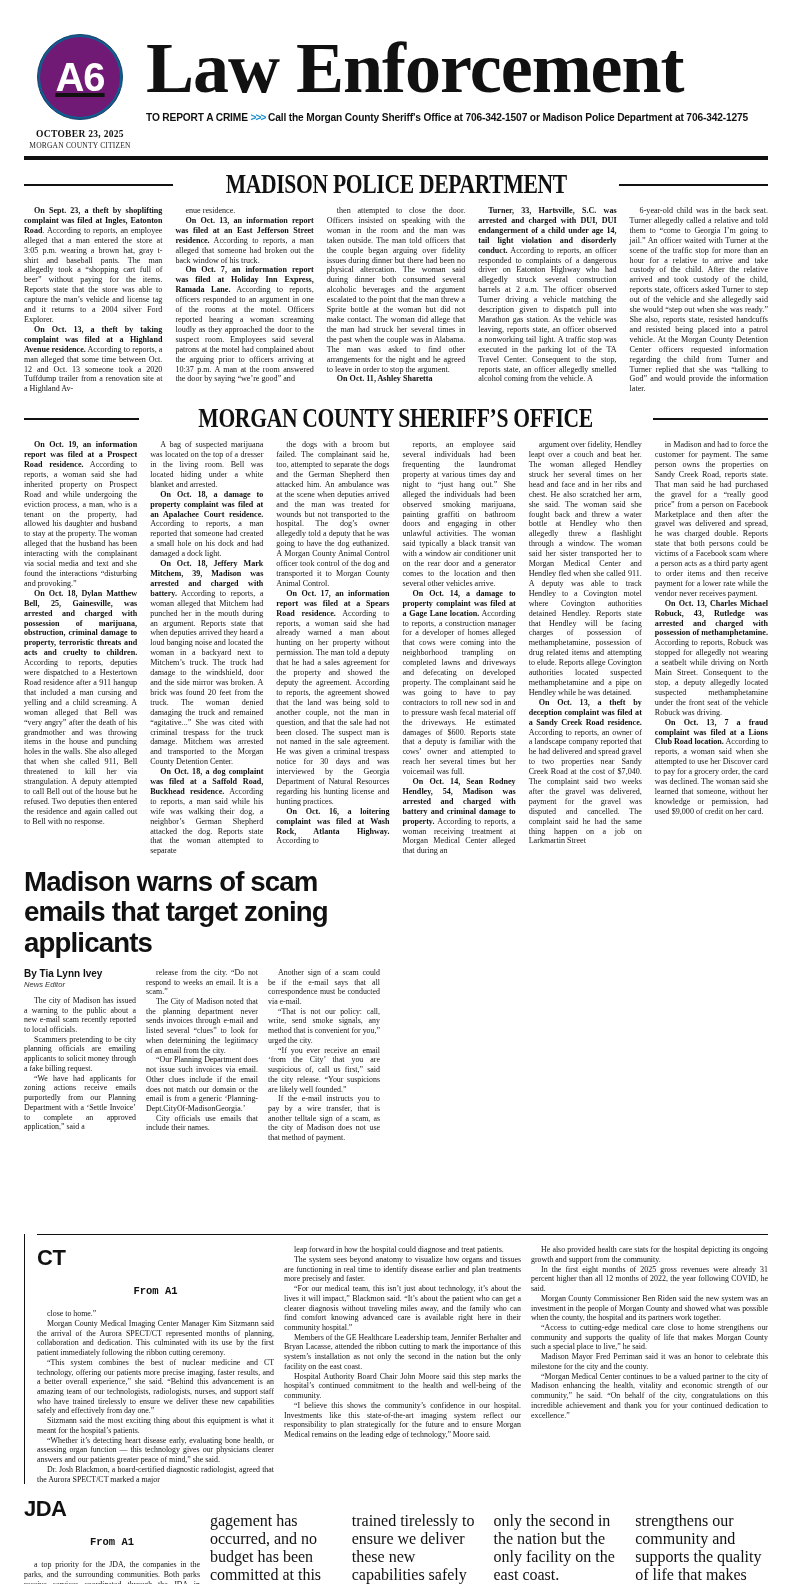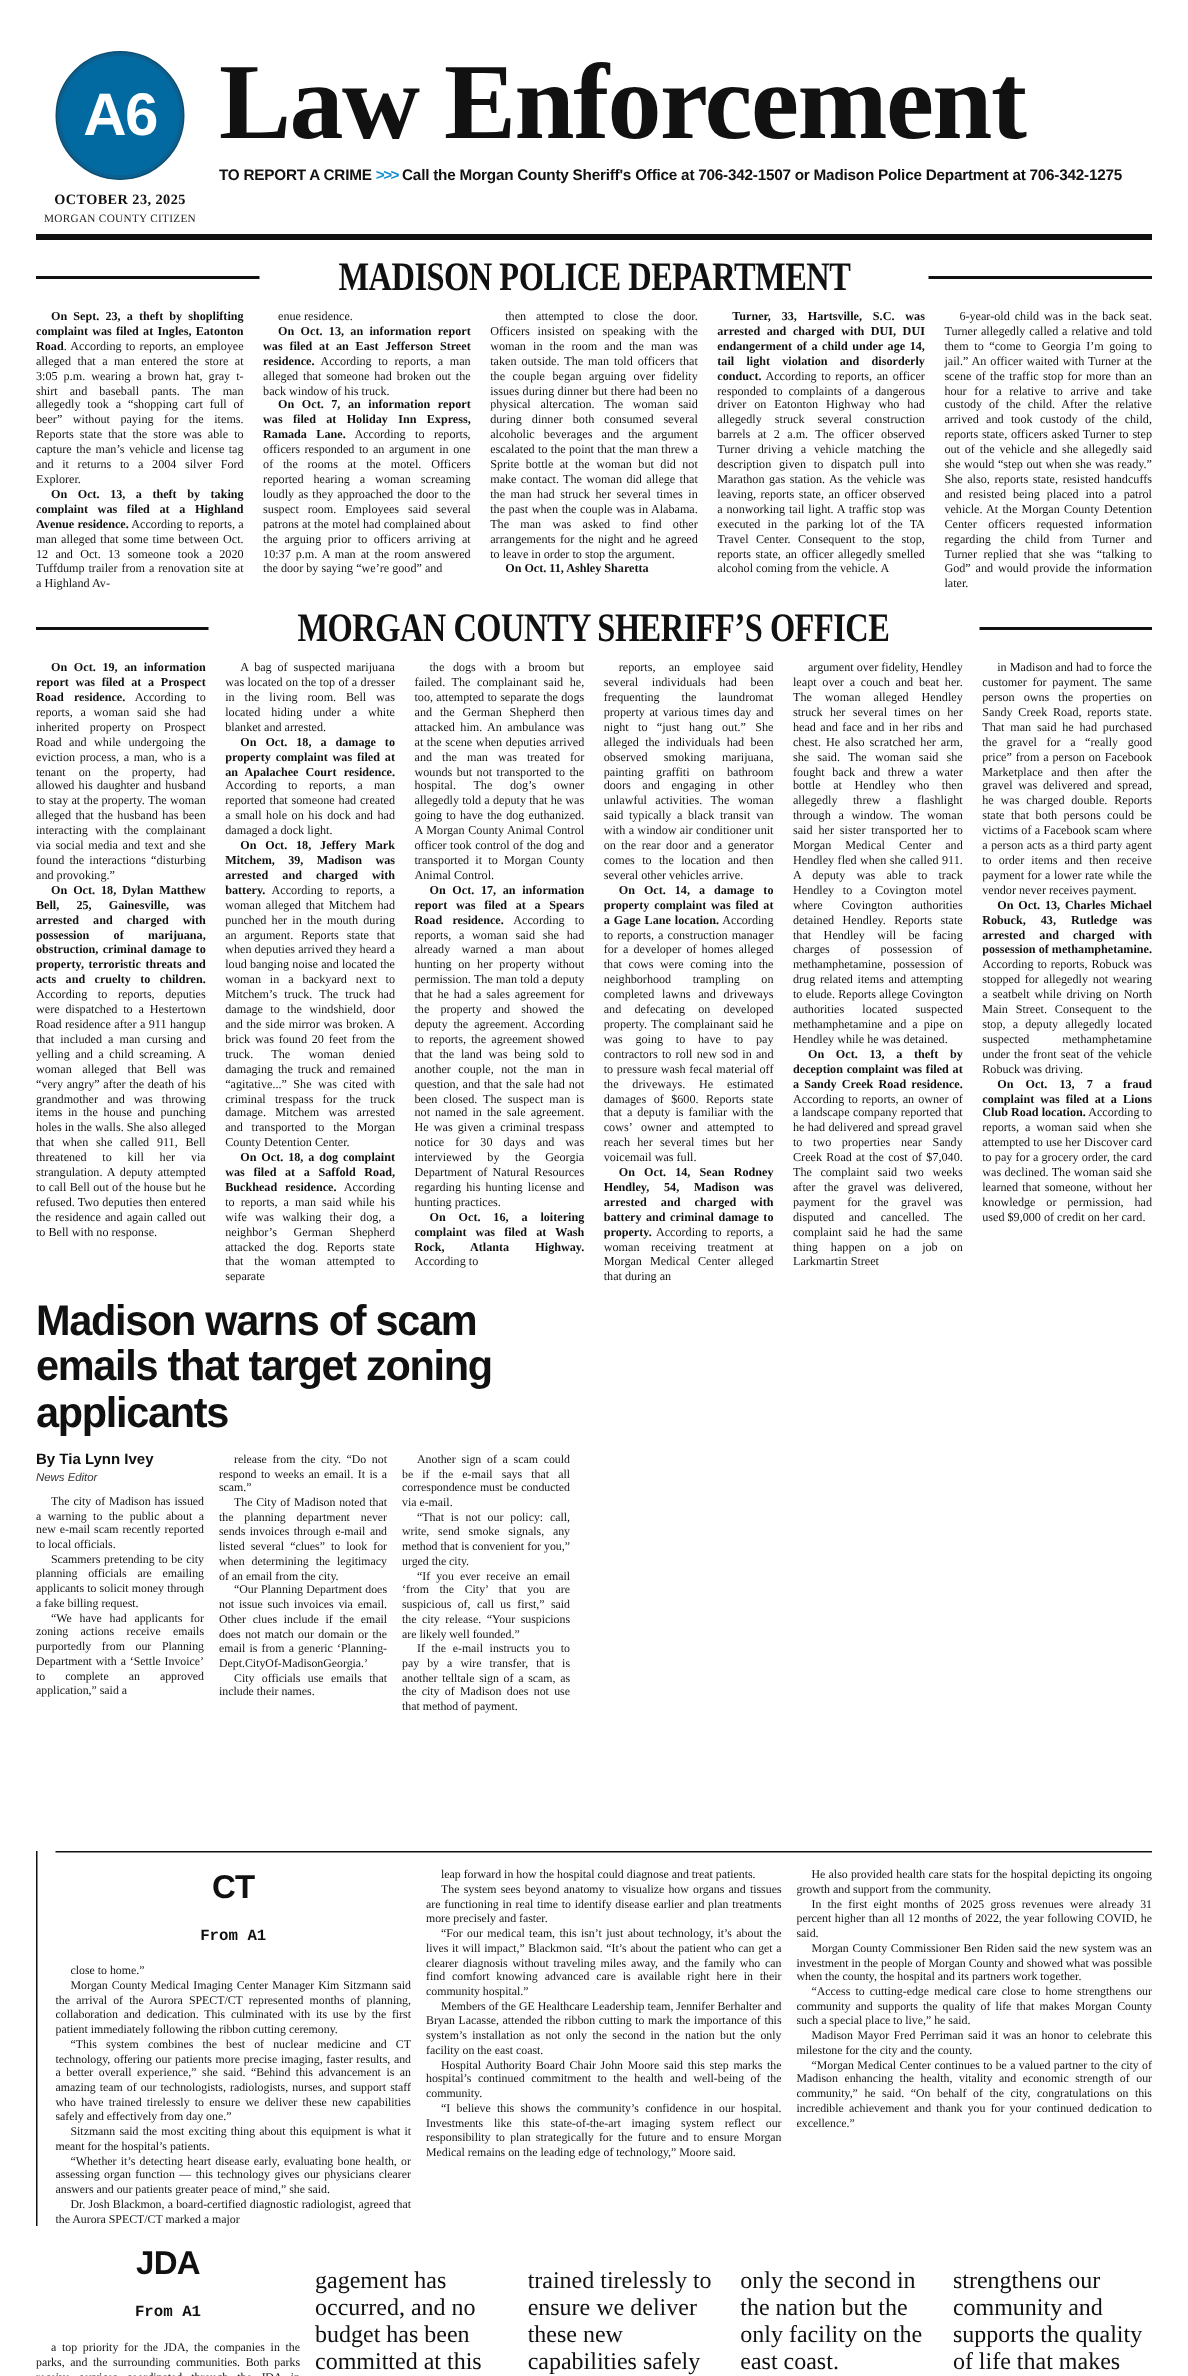--- a/index.html
+++ b/index.html
@@ -11,24 +11,25 @@
     color: #111;
     overflow: hidden;
   }
   .page { width:792px; height:1584px; padding: 0 24px; position:relative; }
 
   
   .masthead { display:flex; align-items:flex-start; padding-top:34px; }
   .badge-wrap { width:112px; flex:0 0 112px; text-align:center; }
   .badge-circle {
     width:86px; height:86px; border-radius:50%;
-    background:#0369a1; margin:0 auto;
+    background:#701a75; margin:0 auto;
     display:flex; align-items:center; justify-content:center;
     box-shadow: 0 0 0 2px #0d5f8e inset;
     border: 1px solid #0a4d73;
+    text-decoration: underline;
   }
   .badge-circle span {
     font-family:"Liberation Sans", sans-serif;
     font-weight:bold; font-size:40px; color:#fff; letter-spacing:-1px;
     line-height:1;
   }
   .badge-date {
     margin-top:9px;
     font-family:"Liberation Serif", serif;
     font-weight:bold; font-size:9.5px; letter-spacing:.3px;
@@ -106,21 +107,21 @@
     font-family:"Liberation Sans", sans-serif;
     font-weight:bold; font-size:10px; margin:0 0 1px 0;
   }
   .byline-sub {
     font-family:"Liberation Sans", sans-serif;
     font-style:italic; font-size:7.6px; color:#333; margin:0 0 7px 0;
   }
 
   .jump-head {
     font-family:"Liberation Sans", sans-serif;
-    font-weight:bold; font-size:22px; text-align:center;
+    font-weight:bold; font-size:22px; text-align:left;
     margin:0 0 14px 0; letter-spacing:-.5px;
   }
   .jump-from {
     font-family:Liberation Mono, monospace;
     font-weight:bold; font-size:10.5px; text-align:center;
     margin:0 0 12px 0;
   }
   .topbar { height:1px; background:#111; margin-bottom:10px; }
 
   .jda-block { display:flex; margin-top:12px; }

